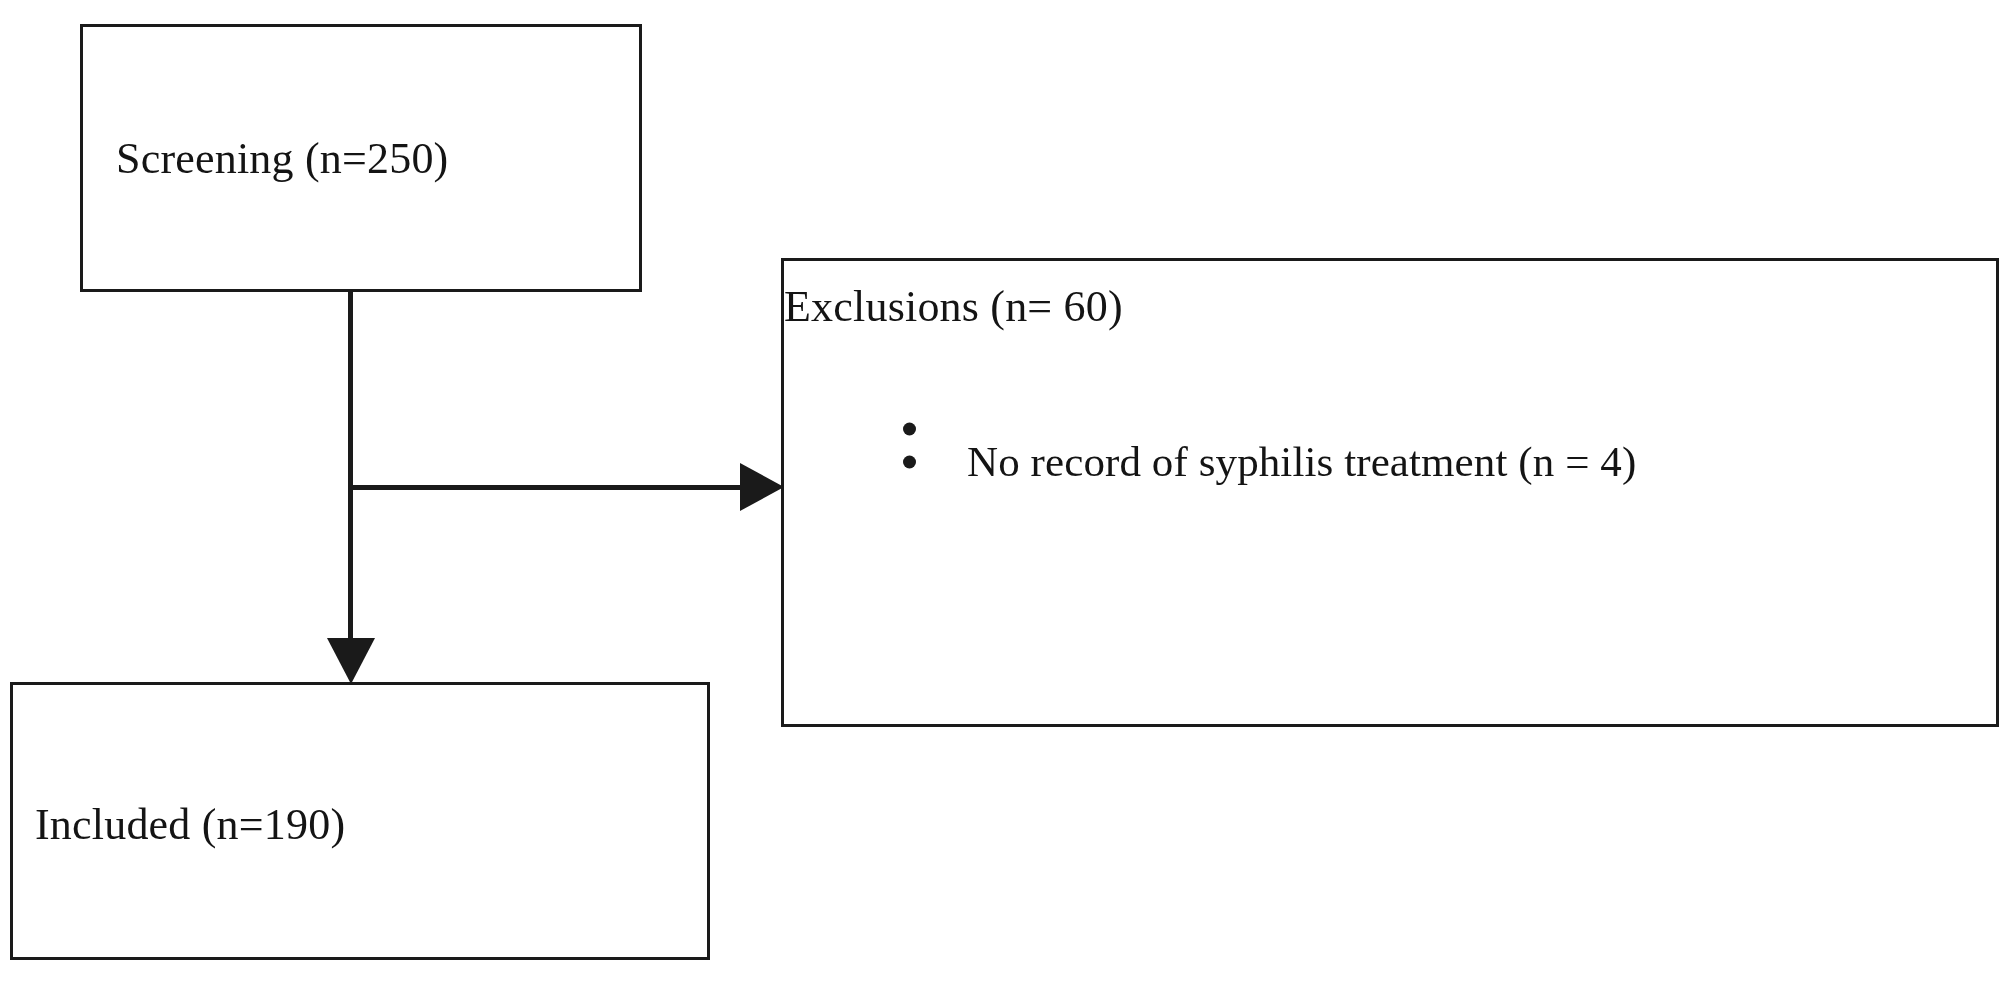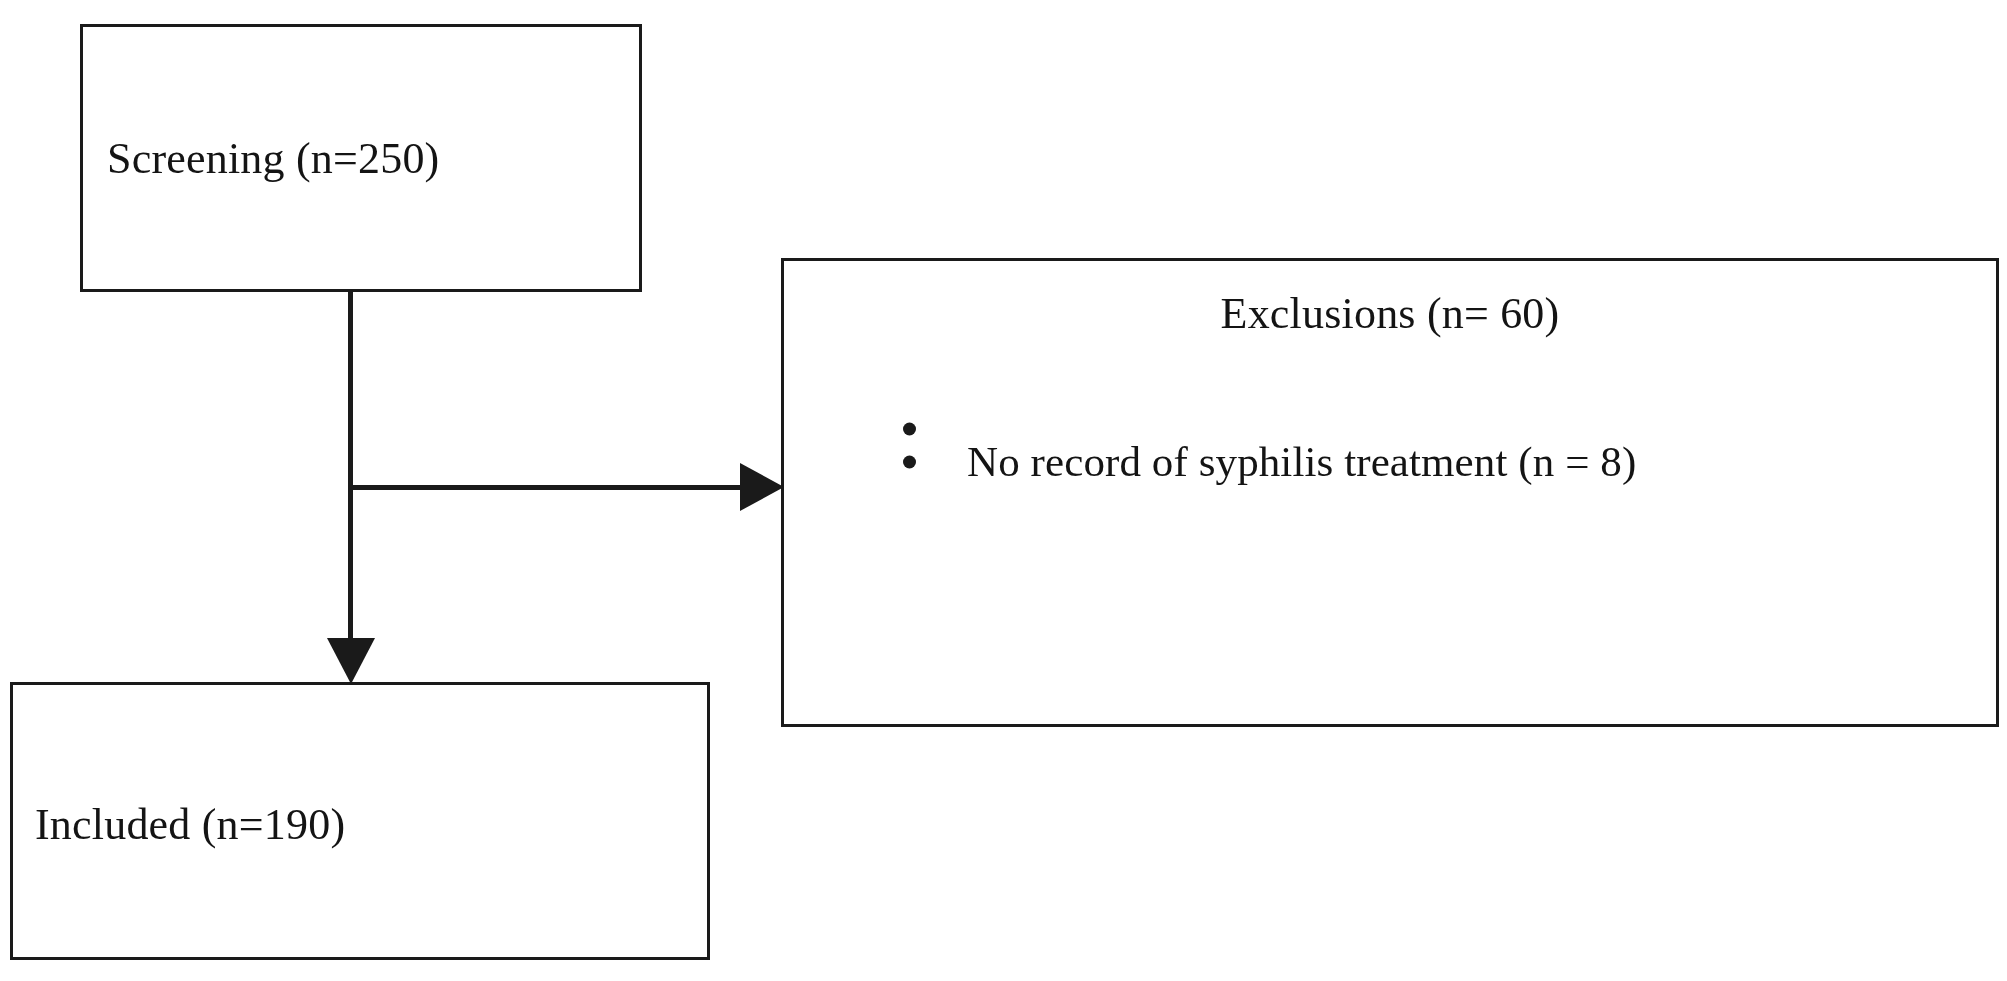--- a/index.html
+++ b/index.html
@@ -47,34 +47,34 @@
 
   
   .box-label {
     position: absolute;
     font-size: 44px;
     line-height: 1;
     white-space: nowrap;
     letter-spacing: 0.2px;
   }
   #screening-label {
-    left: 24px;
+    left: 33px;
     top: 110px;
   }
   #included-label {
     left: 22px;
     top: 118px;
   }
 
   #exclusions-title {
     position: absolute;
     left: 0;
     right: 0;
-    top: 31px;
-    text-align: center;
+    top: 24px;
+    text-align: left;
     font-size: 44px;
     line-height: 1;
     white-space: nowrap;
     letter-spacing: 0.2px;
   }
 
   
   #exclusions-list {
     position: absolute;
     left: 113px;
@@ -154,21 +154,21 @@
   </div>
 
   <div class="node-box" id="exclusions-box">
     <div id="exclusions-title">Exclusions (n= 60)</div>
     <ul id="exclusions-list">
       <li>
         <span class="bullet-dot"></span>
       </li>
       <li>
         <span class="bullet-dot"></span>
-        <span>No record of syphilis treatment (n = 8)</span>
+        <span>No record of syphilis treatment (n = 4)</span>
       </li>
     </ul>
   </div>
 
   <div class="node-box" id="included-box">
     <span class="box-label" id="included-label">Included (n=190)</span>
   </div>
 
   <div class="conn-line" id="conn-vertical"></div>
   <div class="conn-line" id="conn-horizontal"></div>

